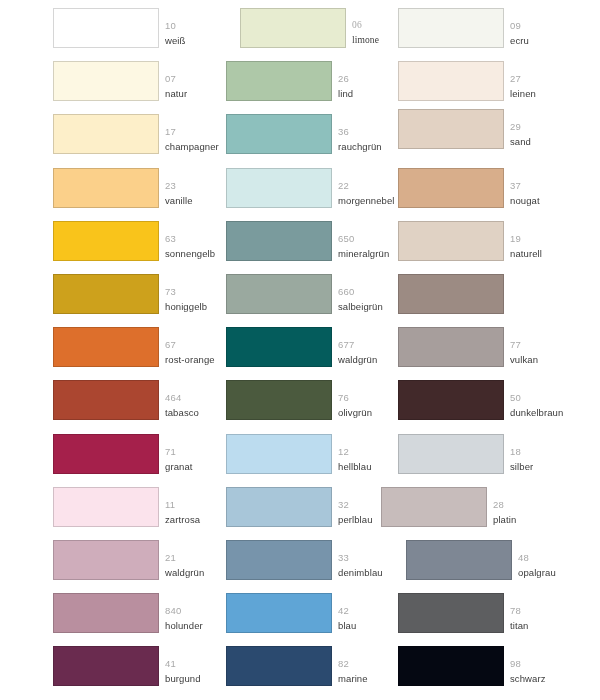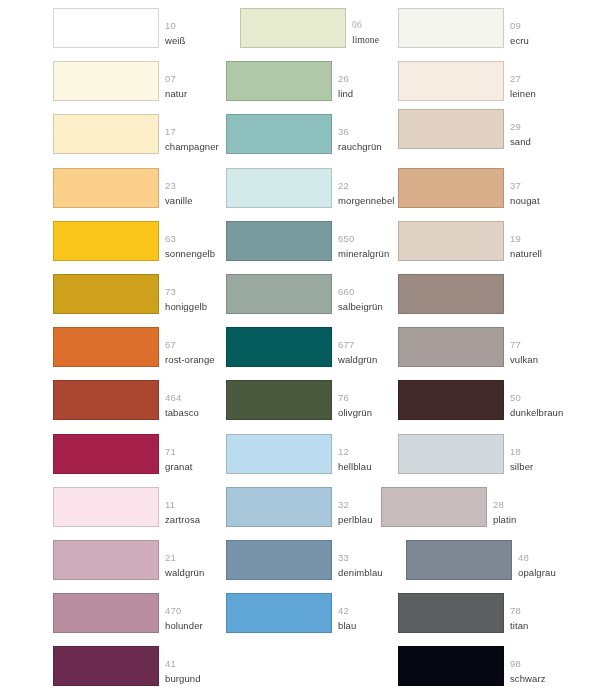--- a/index.html
+++ b/index.html
@@ -289,21 +289,21 @@
     <div class="swatch-cell" style="left: 398px; top: 540px; margin-left: 8px;">
       <div class="swatch-chip" style="background: rgb(126, 135, 148);"></div>
       <div class="swatch-meta">
         <div class="swatch-code">48</div>
         <div class="swatch-name">opalgrau</div>
       </div>
     </div>
     <div class="swatch-cell" style="left: 53px; top: 593.2px;">
       <div class="swatch-chip" style="background: rgb(185, 143, 159);"></div>
       <div class="swatch-meta">
-        <div class="swatch-code">470</div>
+        <div class="swatch-code">840</div>
         <div class="swatch-name">holunder</div>
       </div>
     </div>
     <div class="swatch-cell" style="left: 226px; top: 593.2px;">
       <div class="swatch-chip" style="background: rgb(95, 165, 214);"></div>
       <div class="swatch-meta">
         <div class="swatch-code">42</div>
         <div class="swatch-name">blau</div>
       </div>
     </div>
@@ -312,20 +312,27 @@
       <div class="swatch-meta">
         <div class="swatch-code">78</div>
         <div class="swatch-name">titan</div>
       </div>
     </div>
     <div class="swatch-cell" style="left: 53px; top: 646.4px;">
       <div class="swatch-chip" style="background: rgb(106, 43, 79);"></div>
       <div class="swatch-meta">
         <div class="swatch-code">41</div>
         <div class="swatch-name">burgund</div>
+      </div>
+    </div>
+    <div class="swatch-cell" style="left: 226px; top: 646.4px;">
+      <div class="swatch-chip" style="background: rgb(43, 74, 111);"></div>
+      <div class="swatch-meta">
+        <div class="swatch-code">82</div>
+        <div class="swatch-name">marine</div>
       </div>
     </div>
     <div class="swatch-cell" style="left: 398px; top: 646.4px;">
       <div class="swatch-chip" style="background: rgb(5, 8, 18);"></div>
       <div class="swatch-meta">
         <div class="swatch-code">98</div>
         <div class="swatch-name">schwarz</div>
       </div>
     </div>
   </div>

